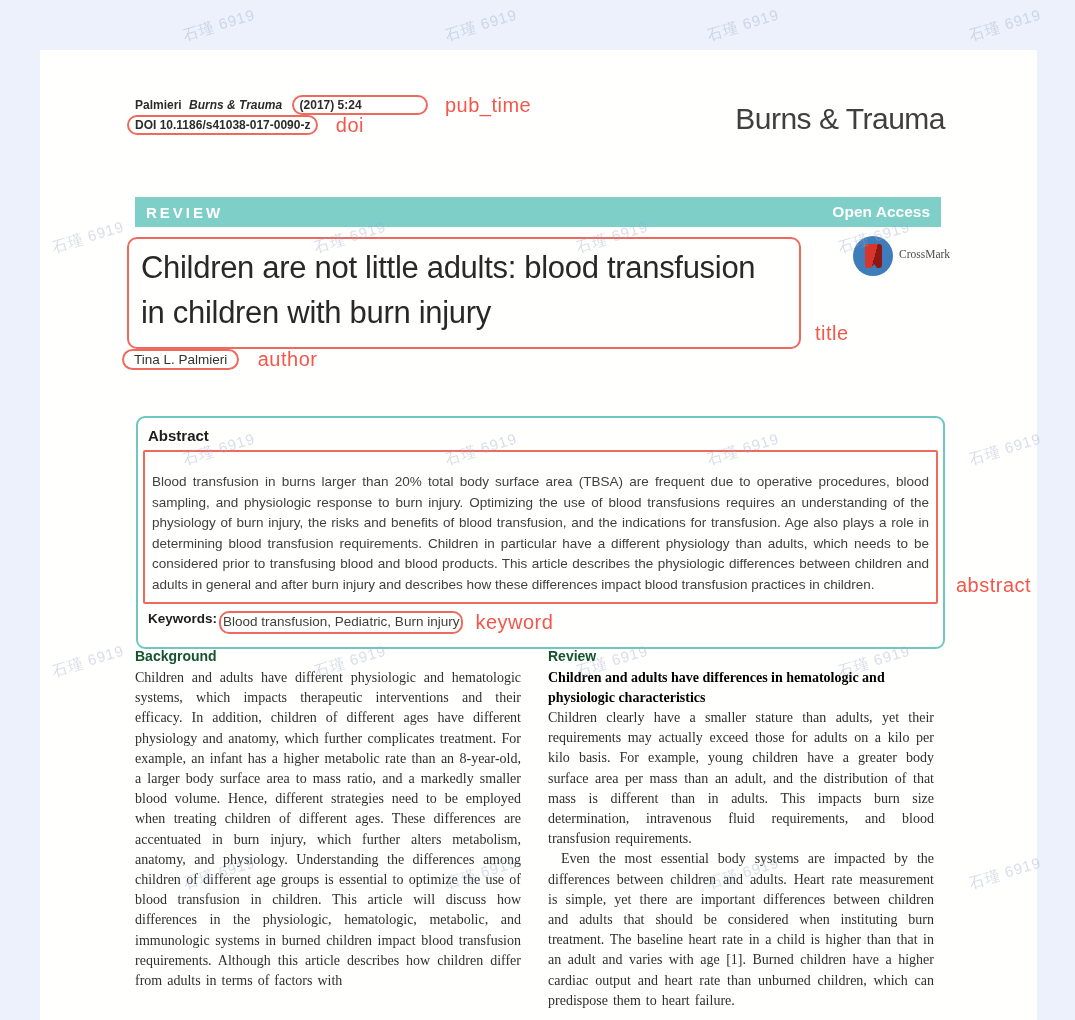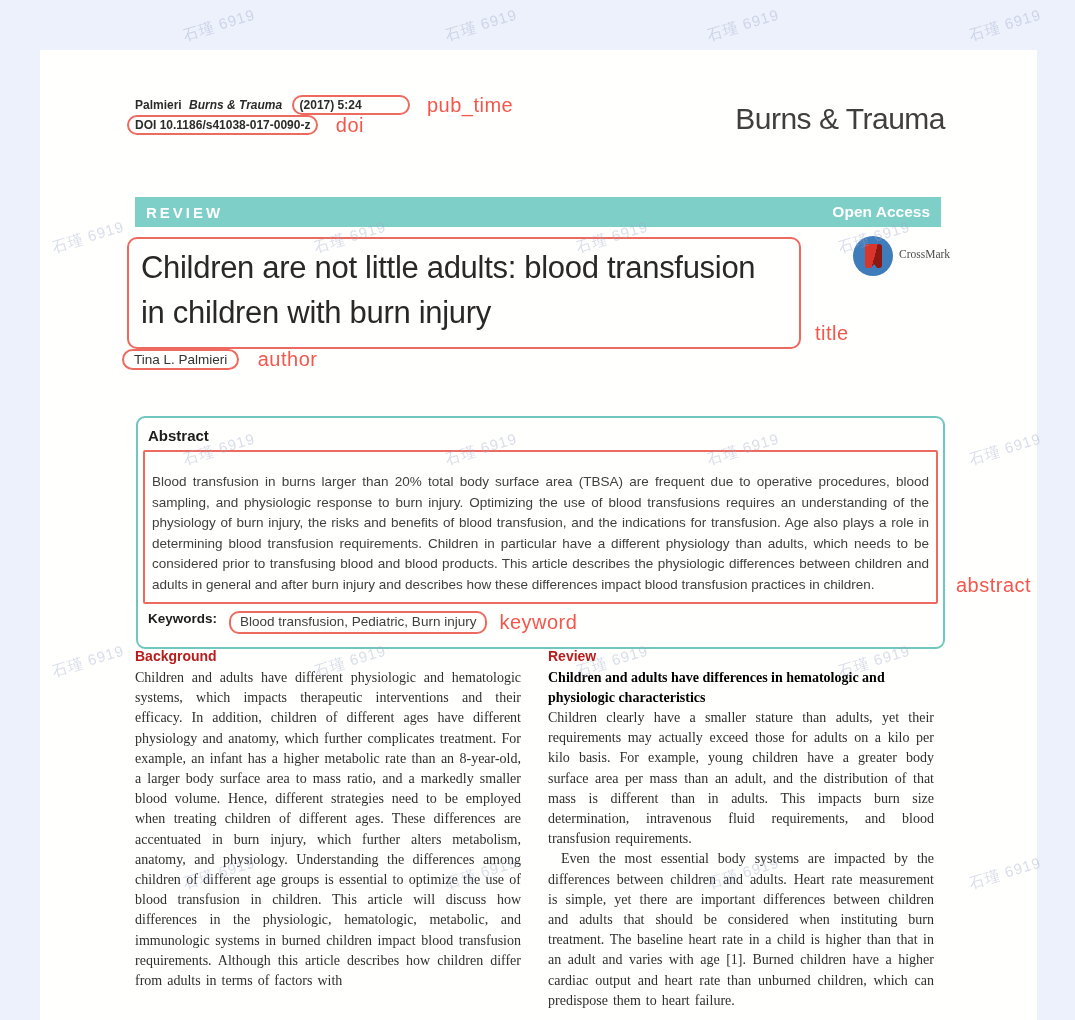--- a/index.html
+++ b/index.html
@@ -28,21 +28,21 @@
     position:absolute;left:40px;top:50px;width:997px;height:1000px;
     background:#fffffd;z-index:2;
   }
   
   .cite-line1{position:absolute;left:95px;top:44px;font-size:12px;font-weight:bold;color:#2b2b2b;white-space:nowrap;}
   .cite-journal{font-style:italic;margin:0 4px 0 4px;}
   .ann-box-inline{
     border:2.5px solid var(--red);border-radius:10px;
     padding:1px 6px;display:inline-block;
   }
-  .box-pubtime{padding-right:46px;margin-left:2px;}
+  .box-pubtime{padding-right:64px;margin-left:2px;}
   .cite-line2{position:absolute;left:87px;top:64px;font-size:12px;font-weight:bold;color:#2b2b2b;white-space:nowrap;}
   .box-doi{}
   .ann-label{
     font-size:20px;color:var(--label);font-weight:normal;
     font-family:"Liberation Sans",sans-serif;letter-spacing:.5px;
   }
   .lbl-inline{margin-left:14px;vertical-align:middle;}
   .journal-name{
     position:absolute;right:92px;top:52px;
     font-size:30px;color:#403f3e;letter-spacing:-.5px;white-space:nowrap;
@@ -94,27 +94,27 @@
   .abs-red{
     margin:0 5px 0 5px;border:2.5px solid var(--red);border-radius:2px;
     padding:20px 7px 6px 7px;
   }
   .abs-red p{
     font-size:13.5px;line-height:20.6px;color:#40403f;text-align:justify;
   }
   .lbl-abstract{position:absolute;left:818px;top:156px;white-space:nowrap;}
   .kw-row{margin:7px 0 0 10px;font-size:13.5px;color:#1d1d1b;display:flex;}
   .kw-row b{font-weight:bold;}
-  .box-kw{font-size:13.5px;color:#3f3f3f;padding:1px 9px;border-radius:10px;margin-left:12px;font-weight:normal;}
+  .box-kw{font-size:13.5px;color:#3f3f3f;padding:1px 2px;border-radius:10px;margin-left:2px;font-weight:normal;}
   .lbl-kw{margin-left:12px;}
   
   .col{position:absolute;top:598px;width:386px;}
   .col-left{left:95px;}
   .col-right{left:508px;}
-  .col h3{font-size:14px;color:#b91c1c;margin:0 0 4px 0;font-family:"Liberation Sans",sans-serif;}
+  .col h3{font-size:14px;color:#14532d;margin:0 0 4px 0;font-family:"Liberation Sans",sans-serif;}
   .col h4{font-size:14px;line-height:20px;color:#000;margin:0;font-family:Liberation Serif, serif;}
   .col p{
     font-family:"Liberation Serif",serif;
     font-size:14px;line-height:20.2px;color:#2e2e2e;
     text-align:justify;word-spacing:1.5px;
   }
   .col p.indent{text-indent:13px;}
 </style>
 </head>
 <body>

